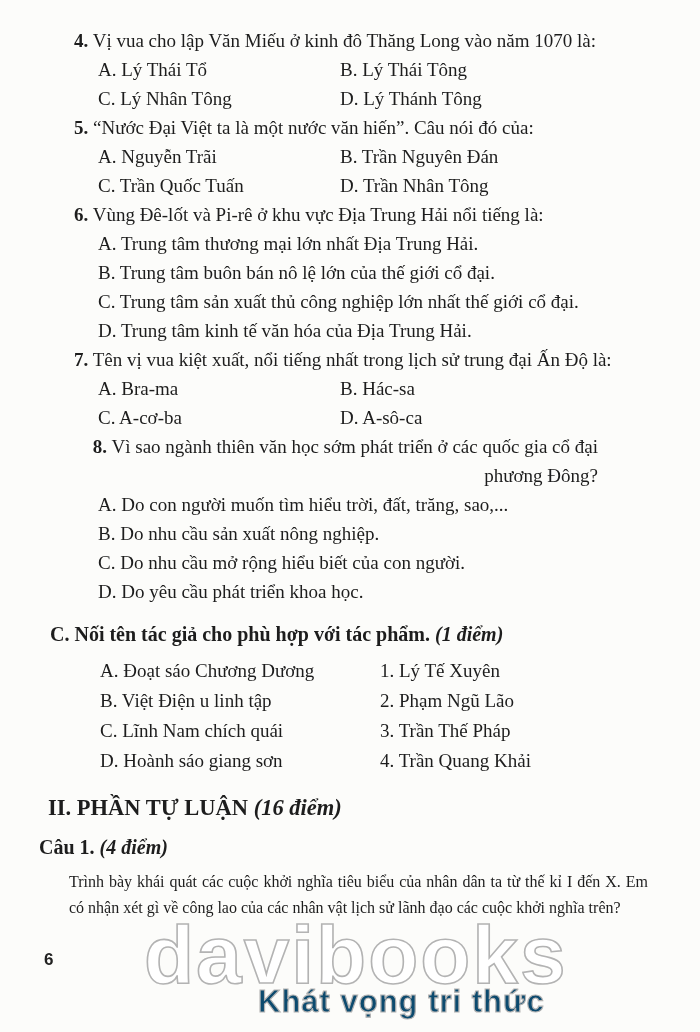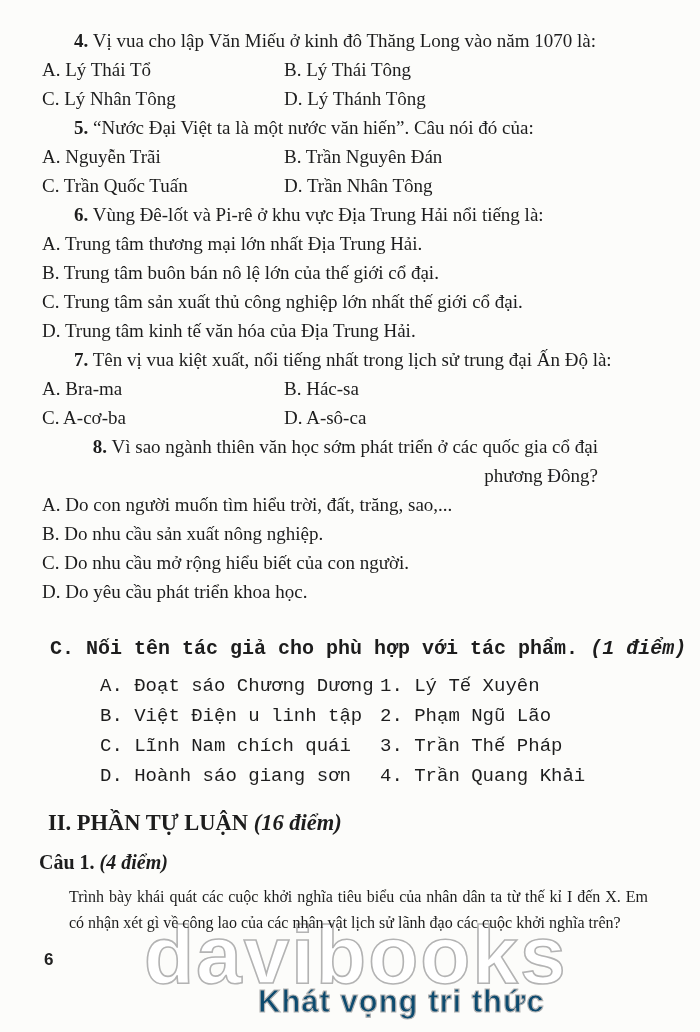--- a/index.html
+++ b/index.html
@@ -11,26 +11,26 @@
     color:#1d1d1d;
     overflow:hidden;
   }
   .content { position:relative; z-index:2; padding-top:26px; }
 
   
   .question { font-size:19px; line-height:29px;font-family:Liberation Serif, serif; }
   .stem { padding-left:98px; text-indent:-24px; max-width:578px; }
   .qnum { font-weight:700; }
   .question:nth-of-type(5) .stem { max-width:500px;text-align:right; }
-  .options { padding-left:42px; }
+  .options { padding-left:98px; }
   .options.cols-2 { display:grid; grid-template-columns:242px auto; }
   .option { line-height:29px; max-width:560px; }
 
   
-  .matching { margin-top:28px;font-family:Liberation Mono, monospace; }
+  .matching { margin-top:13px; }
   .match-heading { padding-left:50px; font-size:20px; line-height:30px; font-weight:700; }
   .match-points { font-style:italic; }
   .match-rows { margin-top:7px; padding-left:100px; font-size:19px; }
   .match-row { display:grid; grid-template-columns:280px auto; line-height:30px; }
 
   
   .essay { margin-top:16px; }
   .essay-title { padding-left:48px; font-size:22.5px; font-weight:700; line-height:32px; }
   .essay-points, .q1-points { font-style:italic; }
   .q1-label { padding-left:39px; margin-top:9px; font-size:20px; font-weight:700; line-height:29px; }

